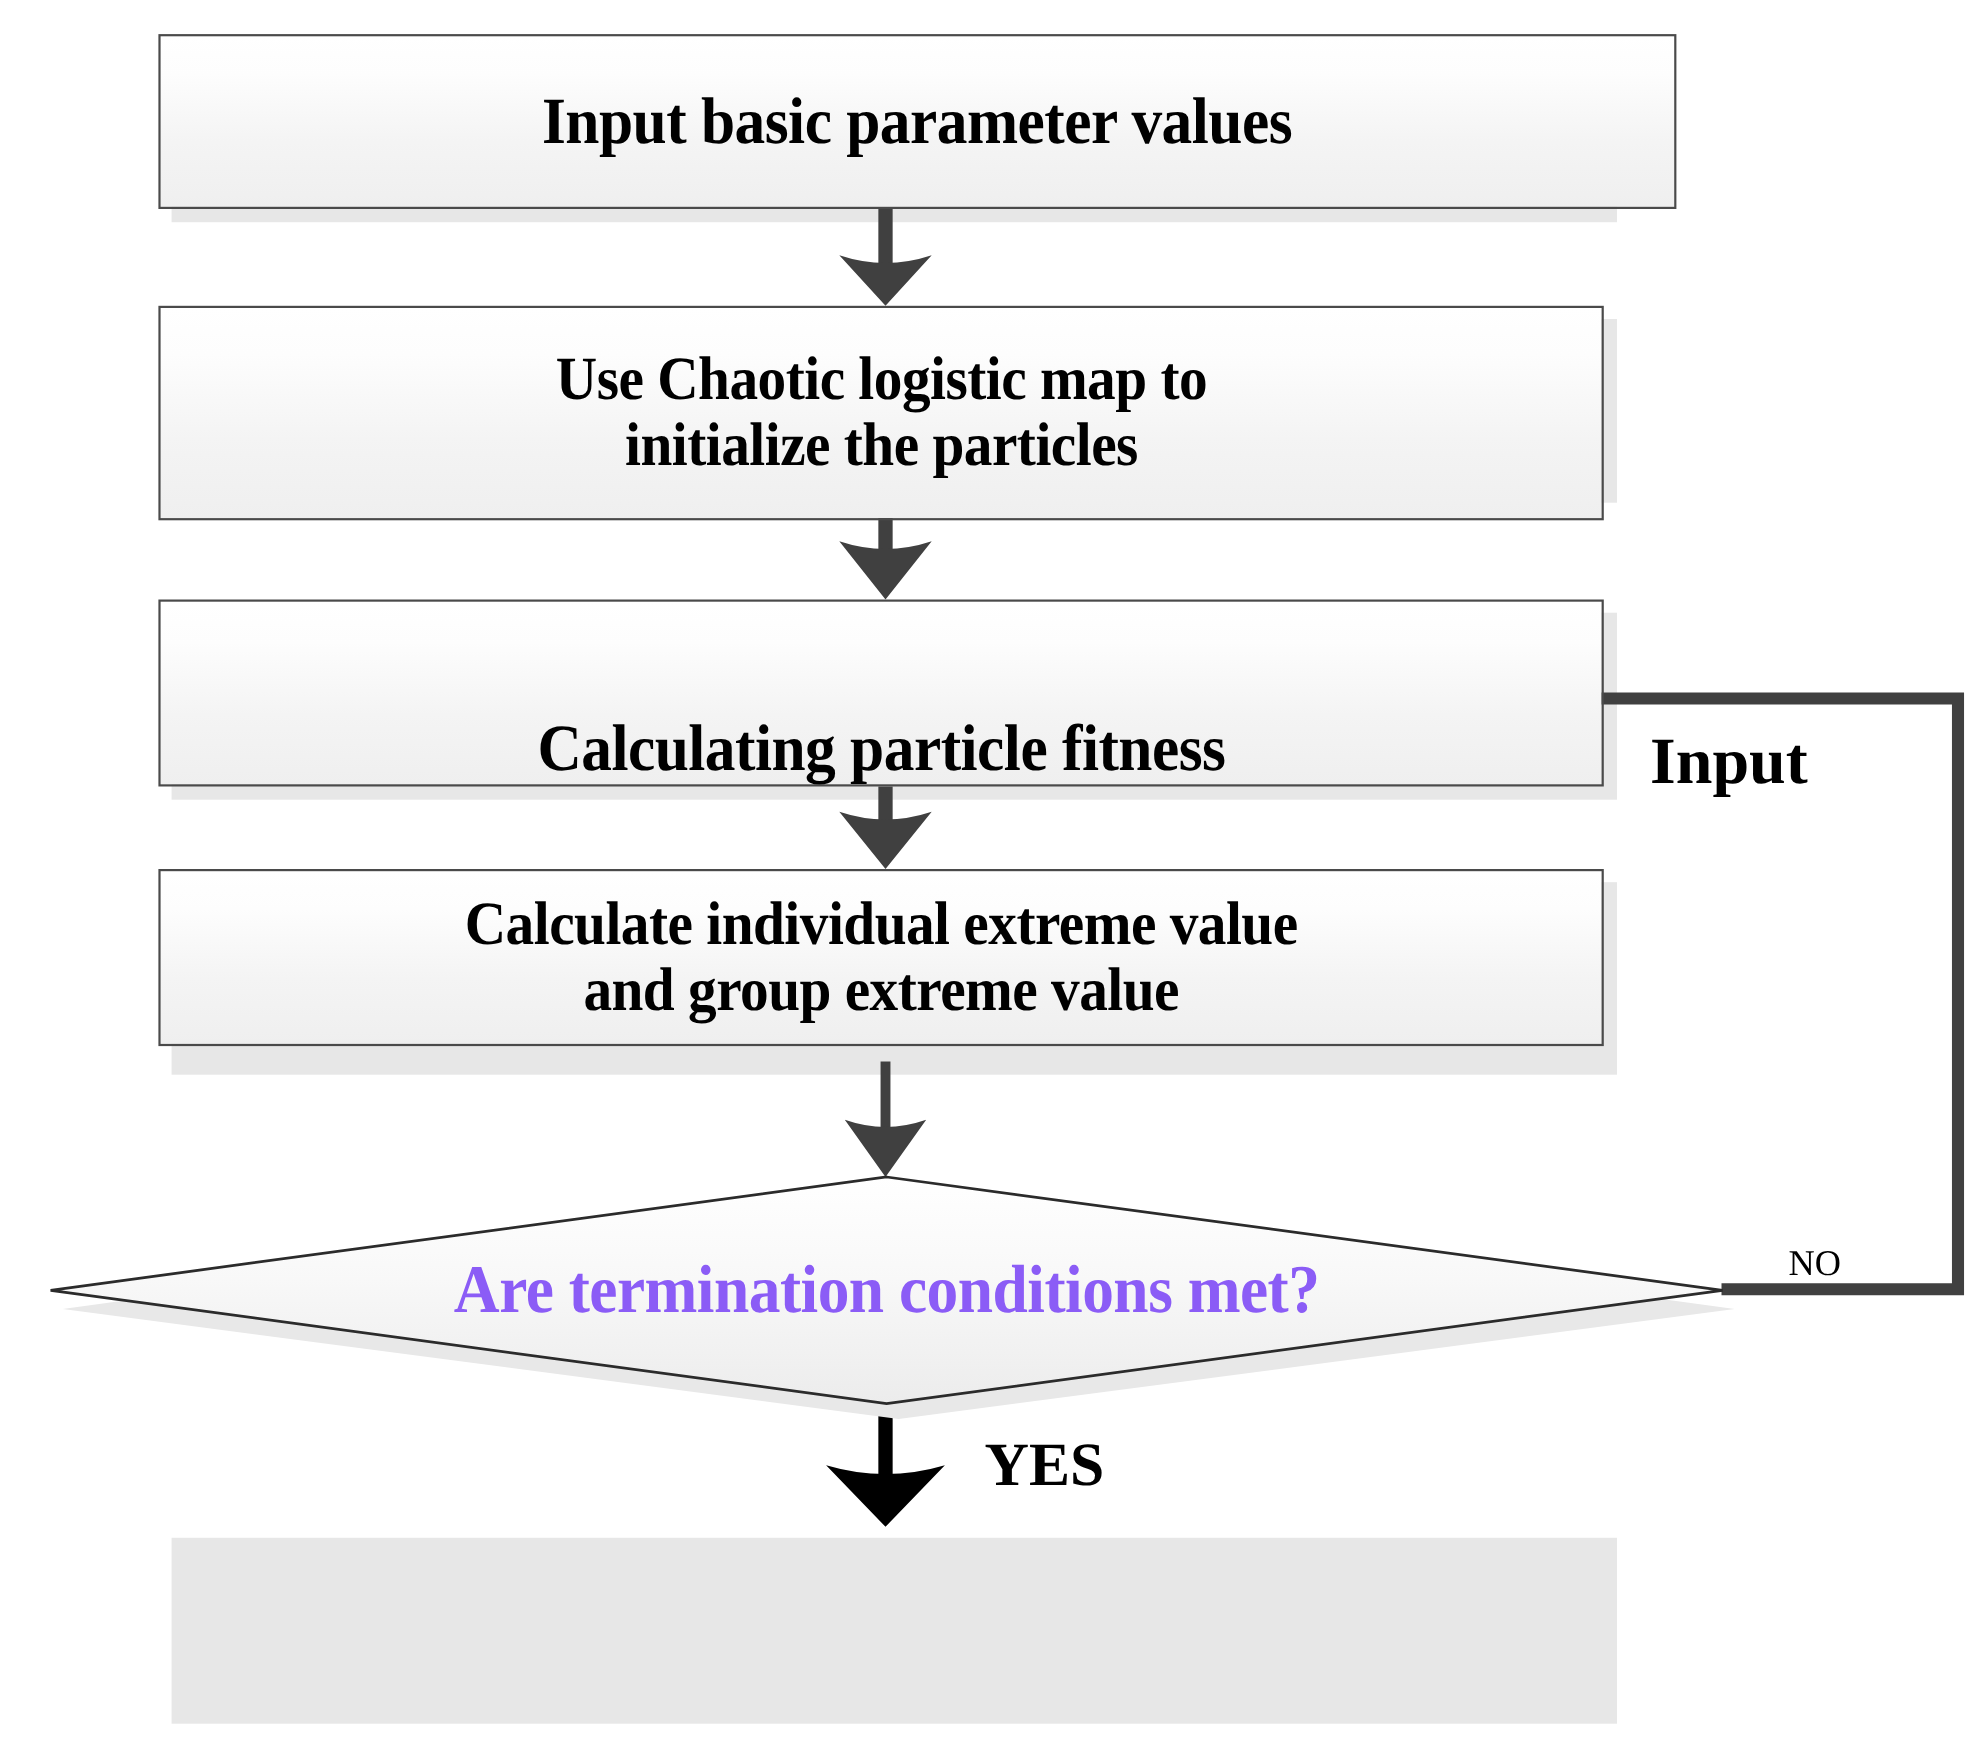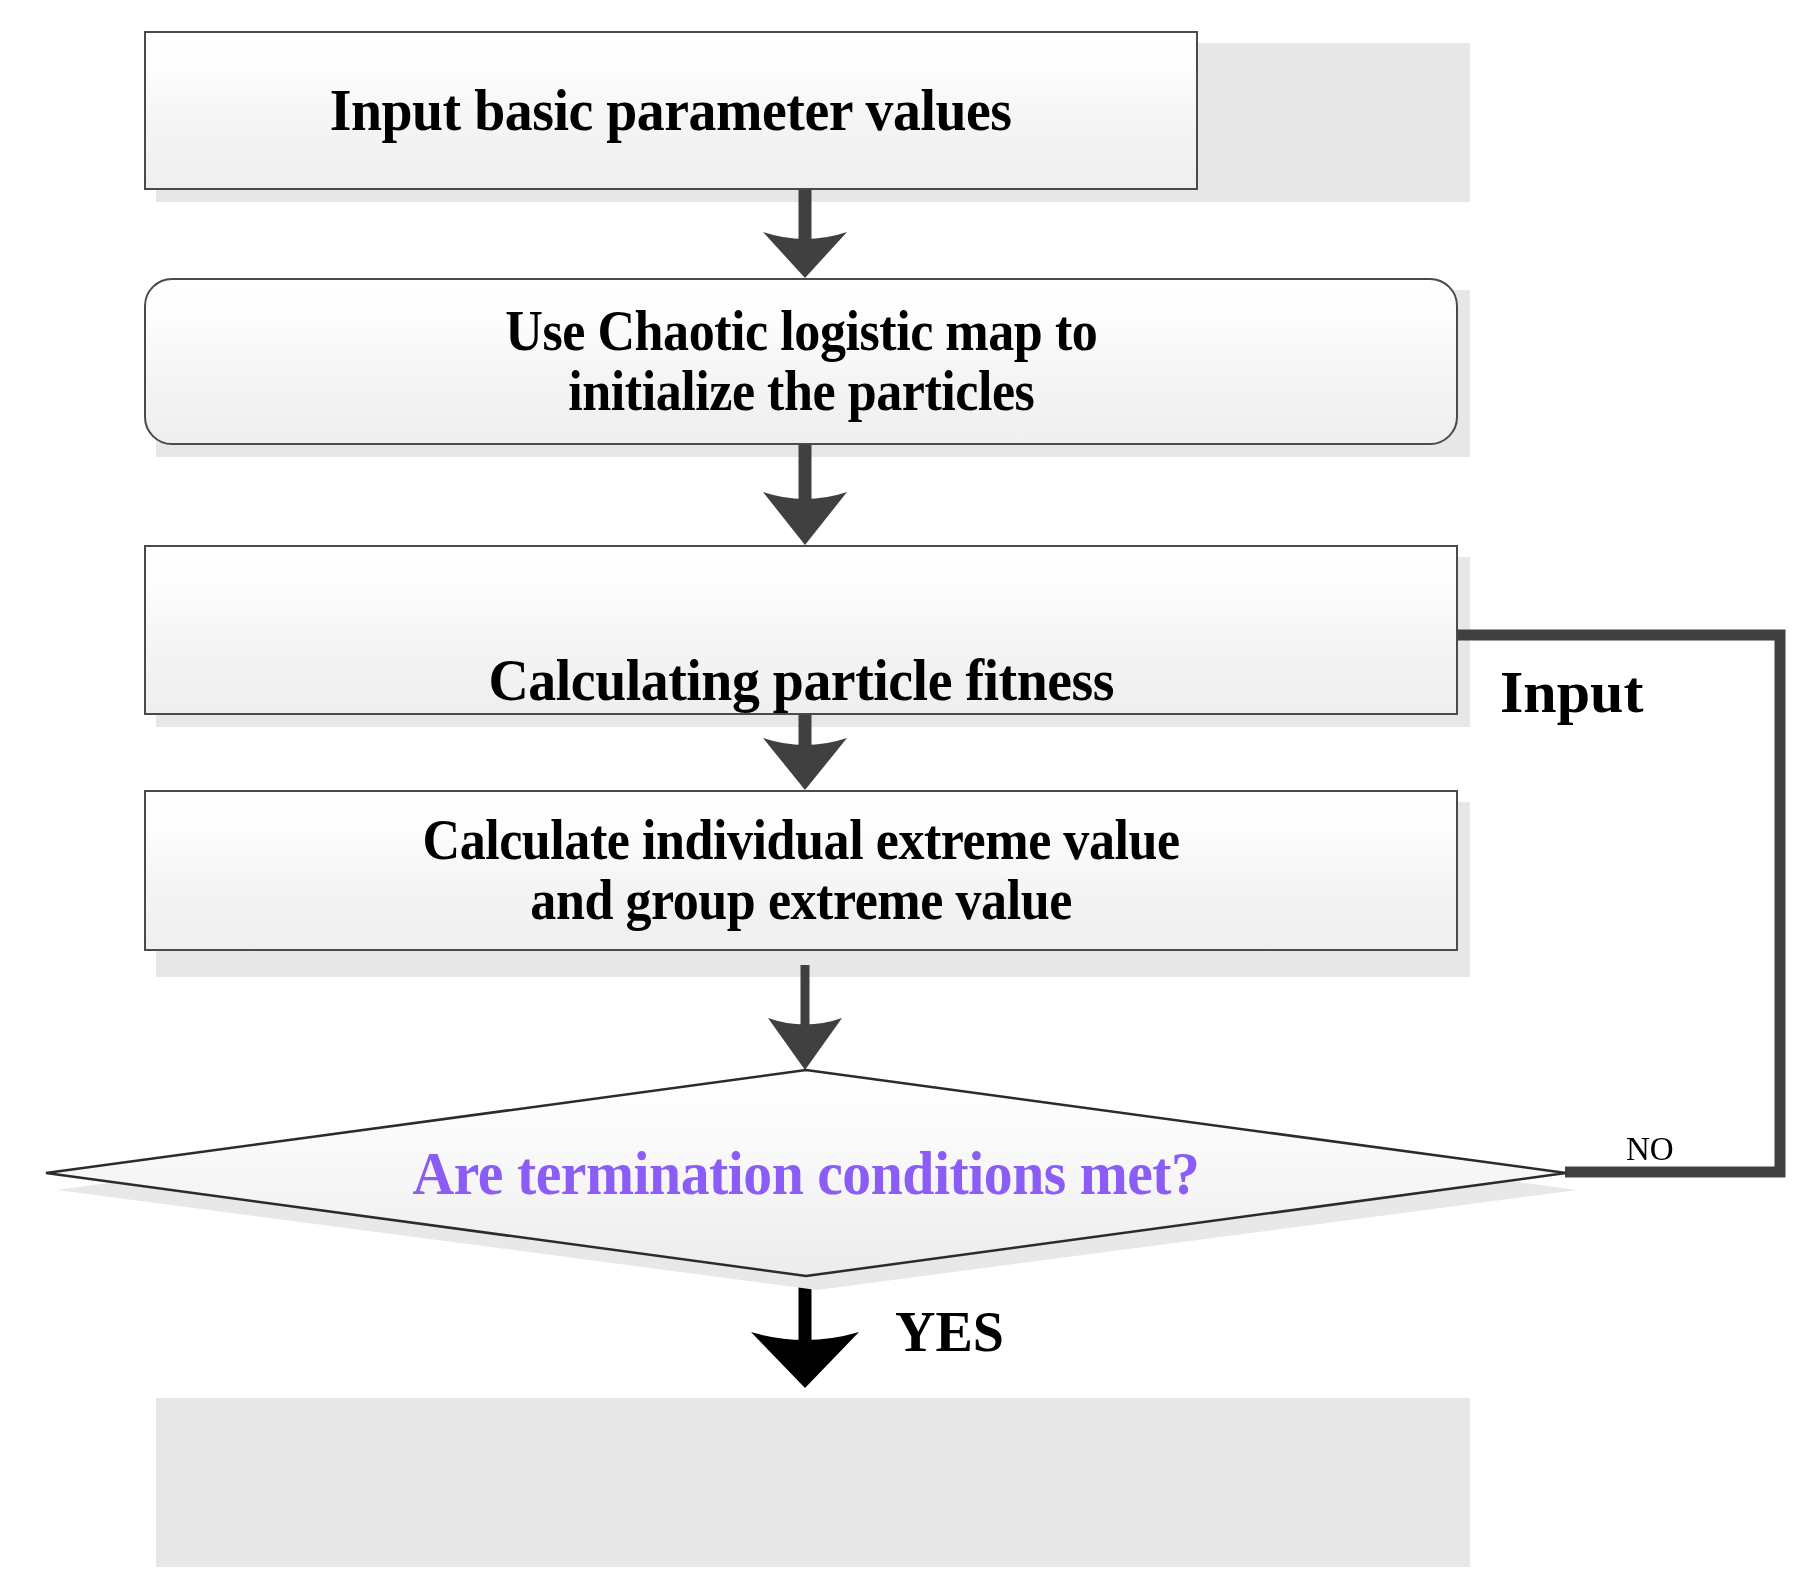--- a/index.html
+++ b/index.html
@@ -82,25 +82,25 @@
       <line x1="805" y1="1275" x2="805" y2="1340" stroke="#000000" stroke-width="13"></line>
       <path d="M751,1332 Q805,1348 859,1332 L805,1388 Z" fill="#000000"></path>
     </g>
 
     <g>
       <path d="M1565,1172 L1780,1172 L1780,635 L1345,635" fill="none" stroke="#404040" stroke-width="11" stroke-linejoin="miter"></path>
       <path d="M1352,602 Q1330,635 1352,668 L1275,635 Z" fill="#404040"></path>
     </g>
   </svg>
 
-  <div class="node fs-big" style="left:144px;top:31px;width:1054px;height:159px;">
+  <div class="node fs-big" style="left:144px;top:31px;width:1380px;height:159px;">
     <span class="lbl">Input basic parameter values</span>
   </div>
 
-  <div class="node fs-mid" style="left:144px;top:278px;width:1314px;height:167px;border-radius:28px;">
+  <div class="node fs-mid" style="left:144px;top:278px;width:1314px;height:195px;">
     <span class="lbl">
       <span>Use Chaotic logistic map to</span><br>
       <span>initialize the particles</span>
     </span>
   </div>
 
   <div class="node fs-big" style="left:144px;top:545px;width:1314px;height:170px;align-items:flex-end;">
     <span class="lbl">Calculating particle fitness</span>
   </div>
 

